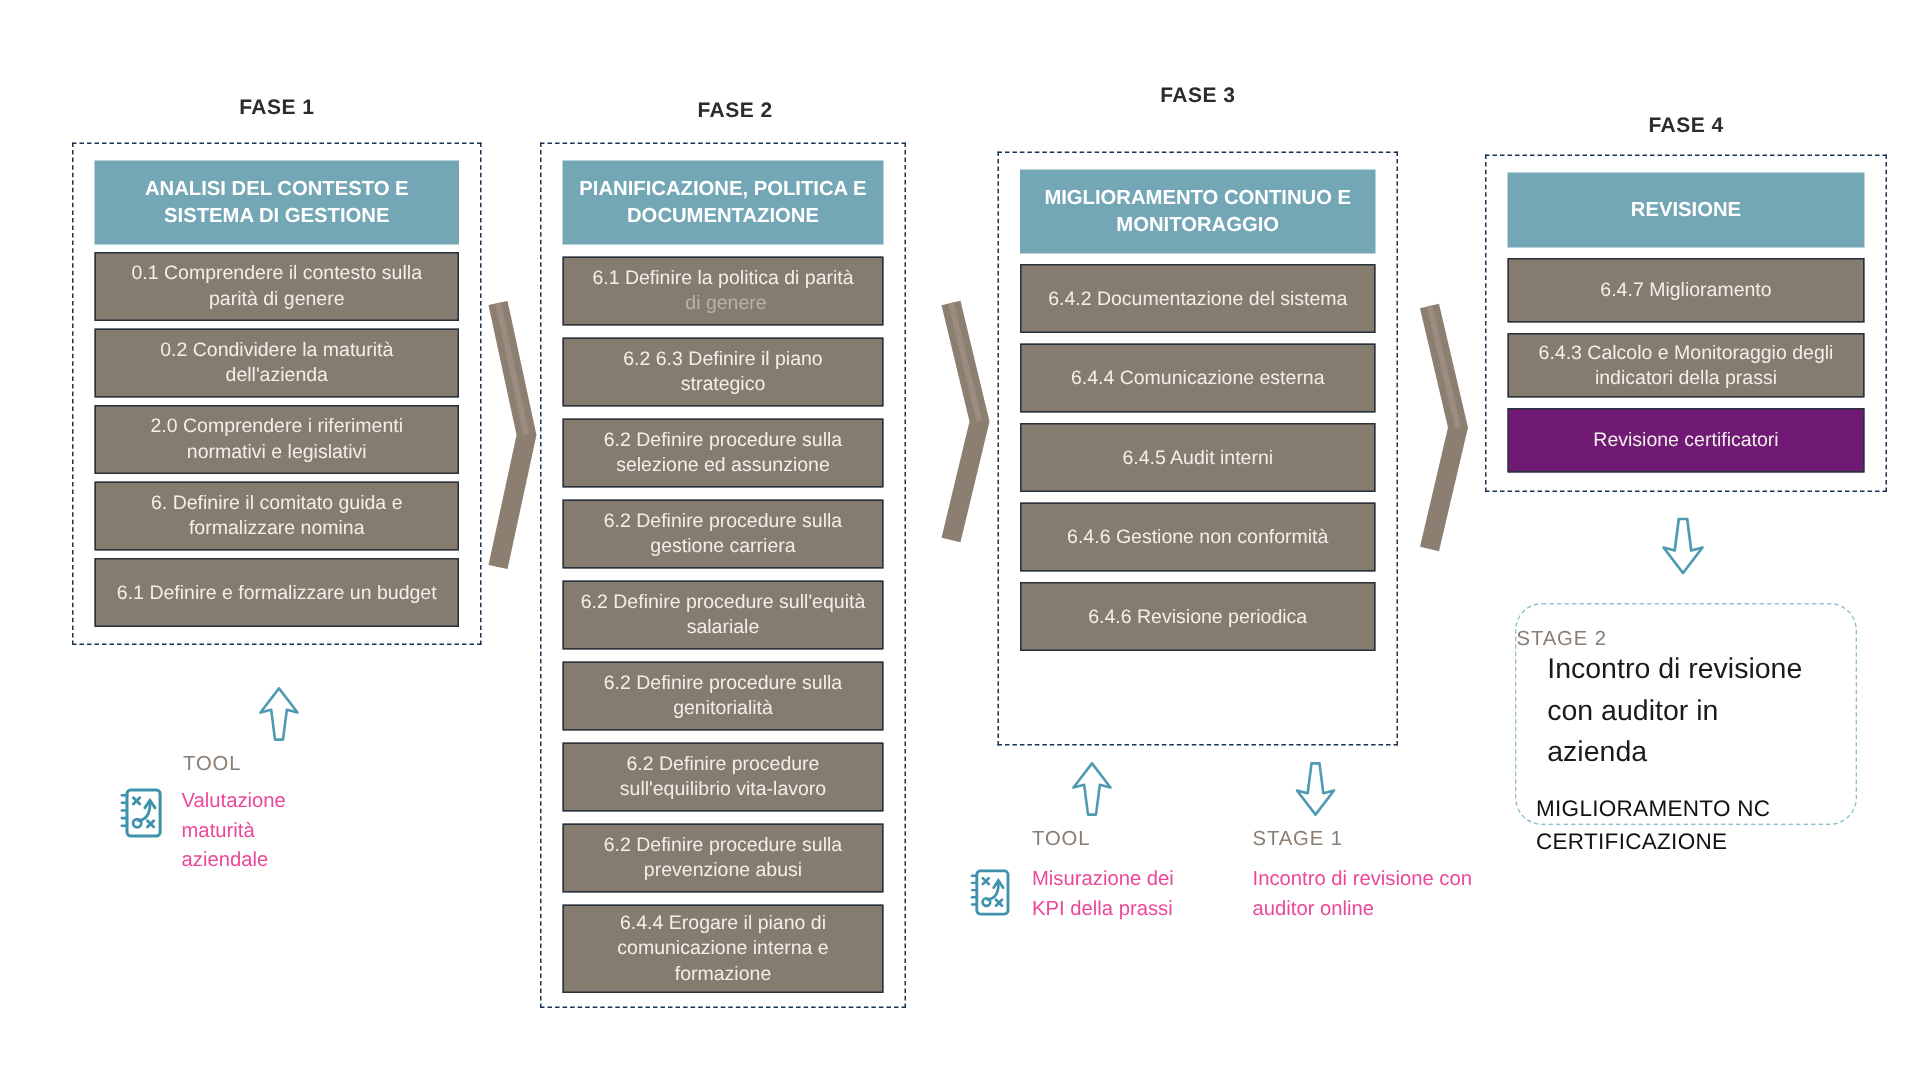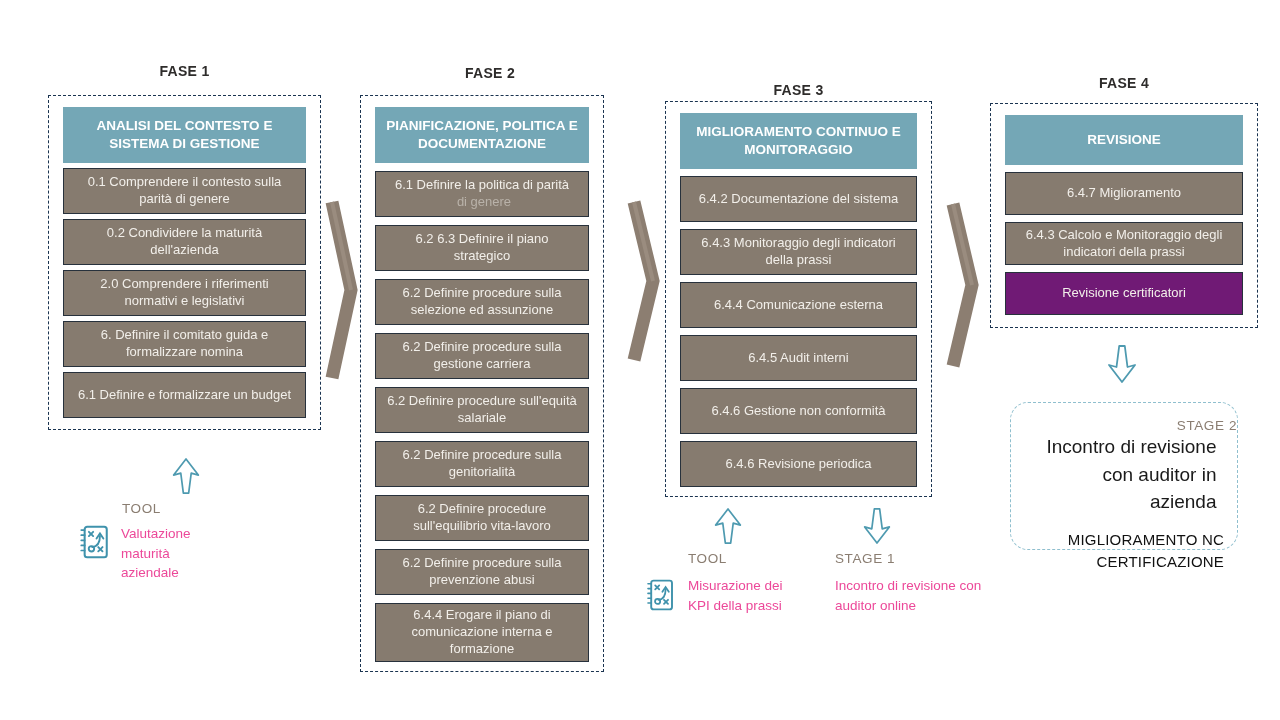--- a/index.html
+++ b/index.html
@@ -37,32 +37,32 @@
   .side-label{
     position:absolute;font-size:13.5px;color:#8a7d71;letter-spacing:.6px;
   }
   .side-text{
     position:absolute;font-size:13.5px;color:#ec4899;line-height:1.45;
   }
   .tool-icon{position:absolute}
   .stage2-box{
     position:absolute;left:1010px;top:402px;width:228px;height:148px;
     border:1.6px dashed #8fbfce;border-radius:18px;box-sizing:border-box;
-    text-align:right;background:#fff;
+    text-align:left;background:#fff;
   }
   .stage2-label{font-size:13.5px;color:#8a7d71;letter-spacing:.6px;margin-top:15px}
   .stage2-text{font-size:19px;color:#1a1a1a;line-height:1.45;width:185px;margin:0 auto 0}
   .stage2-emph{font-size:15px;font-weight:normal;color:#111;line-height:1.5;width:200px;margin:13px auto 15px;letter-spacing:.2px}
 </style>
 </head>
 <body>
 
 <div class="phase-label" style="left:48px;top:63px;width:273px">FASE 1</div>
 <div class="phase-label" style="left:360px;top:65px;width:260px">FASE 2</div>
-<div class="phase-label" style="left:665px;top:82px;width:267px">FASE 3</div>
+<div class="phase-label" style="left:665px;top:55px;width:267px">FASE 3</div>
 <div class="phase-label" style="left:990px;top:75px;width:268px">FASE 4</div>
 
 <div class="col c1" style="left:48px;top:95px;width:273px;height:335px">
   <div class="header">ANALISI DEL CONTESTO E SISTEMA DI GESTIONE</div>
   <div class="item">
       <span>0.1 Comprendere il contesto sulla parità di genere</span>
     </div>
   <div class="item">
       <span>0.2 Condividere la maturità dell'azienda</span>
     </div>
@@ -106,23 +106,20 @@
     </div>
   <div class="item">
       <span>6.4.4 Erogare il piano di comunicazione interna e formazione</span>
     </div>
 </div>
 
 <div class="col c3" style="left:665px;top:101px;width:267px;height:396px">
   <div class="header">MIGLIORAMENTO CONTINUO E MONITORAGGIO</div>
   <div class="item">
       <span>6.4.2 Documentazione del sistema</span>
-    </div>
-  <div class="item">
-      <span>6.4.3 Monitoraggio degli indicatori della prassi</span>
     </div>
   <div class="item">
       <span>6.4.4 Comunicazione esterna</span>
     </div>
   <div class="item">
       <span>6.4.5 Audit interni</span>
     </div>
   <div class="item">
       <span>6.4.6 Gestione non conformità</span>
     </div>

